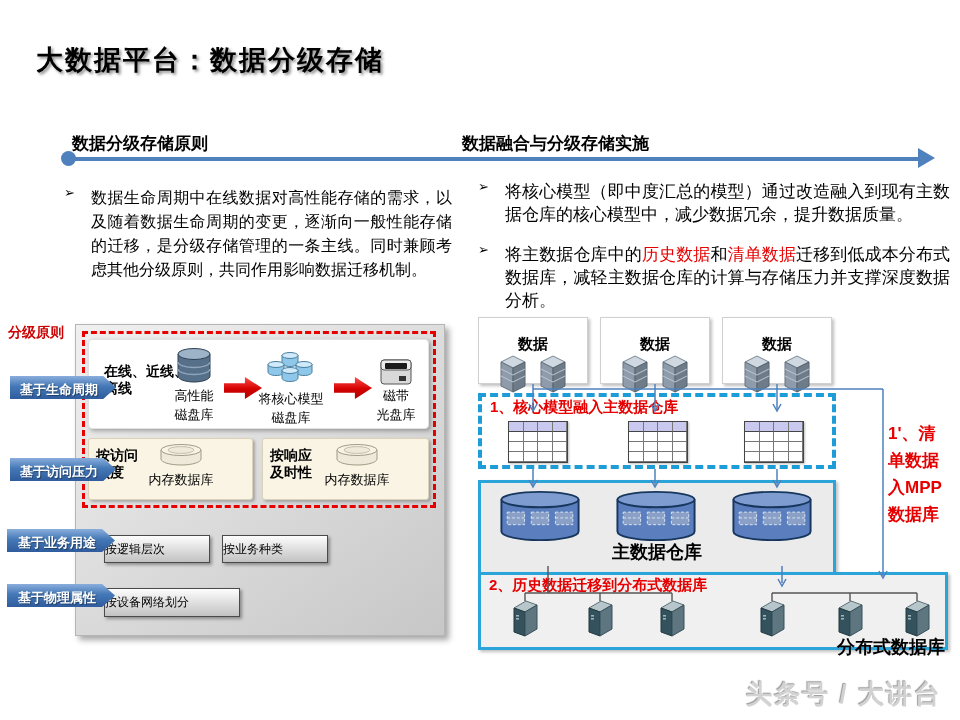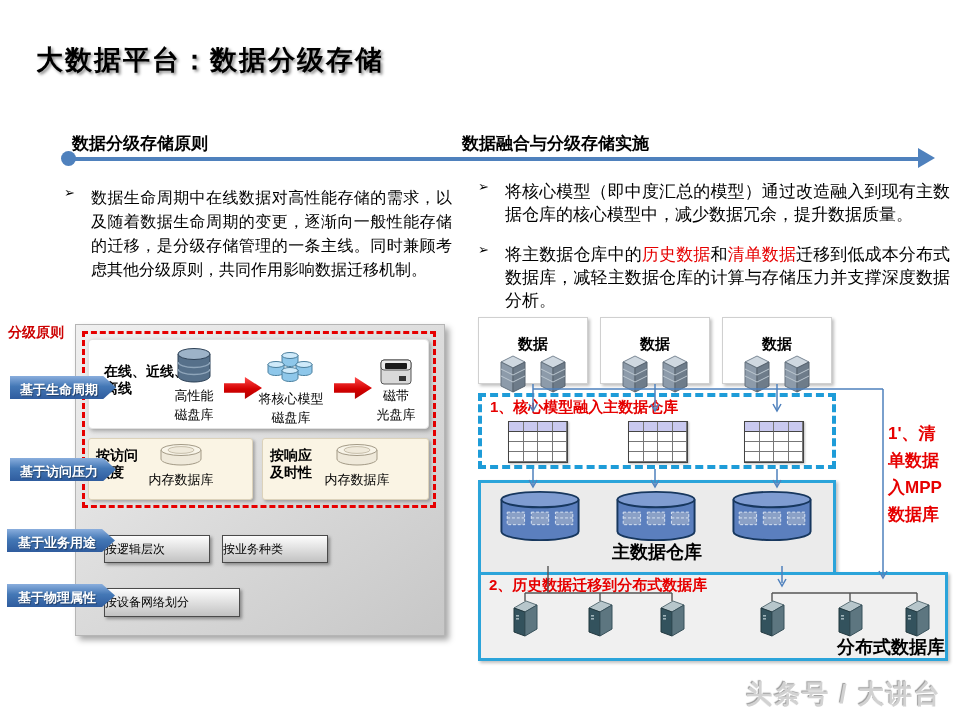--- a/index.html
+++ b/index.html
@@ -62,21 +62,21 @@
 .blue-dash{left:478px;top:393px;width:358px;height:76px;border:4px dashed #1e9cd8}
 .step-label{font-size:15px;font-weight:bold;color:#e60000}
 .tbl{display:grid;grid-template-rows:repeat(4,1fr);grid-template-columns:repeat(4,1fr);
   width:60px;height:42px;background:#fff;border:1px solid #444;box-shadow:1px 1px 2px rgba(0,0,0,.25)}
 .tbl i{display:block;border-right:1px solid #777;border-bottom:1px solid #777}
 .tbl i:nth-child(-n+4){background:#c9c9ef;border-bottom:1px solid #444}
 .mpp-note{left:888px;top:420px;width:70px;font-size:17px;font-weight:bold;color:#e60000;line-height:27px}
 .dw-box{left:478px;top:480px;width:358px;height:108px;border:3px solid #2ba4da;background:#ebebeb;
   box-shadow:2px 2px 3px rgba(0,0,0,.25)}
 .dw-label{left:0;top:57px;width:100%;font-size:18px;font-weight:bold;text-align:center}
-.dist-box{left:478px;top:572px;width:470px;height:89px;border:3px solid #2ba4da;background:#f0f0f0;
+.dist-box{left:478px;top:572px;width:470px;height:78px;border:3px solid #2ba4da;background:#f0f0f0;
   box-shadow:2px 2px 3px rgba(0,0,0,.25)}
 .dist-label{left:0;top:60px;width:100%;font-size:18px;font-weight:bold;text-align:right}
 
 .conn{left:470px;top:310px;pointer-events:none}
 .watermark{right:18px;bottom:8px;font-size:26px;font-weight:bold;letter-spacing:2px;color:#d2d2d2;
   text-shadow:1px 1px 0 #fff,-1px -1px 1px #9a9a9a}
 </style>
 </head>
 <body>
 

